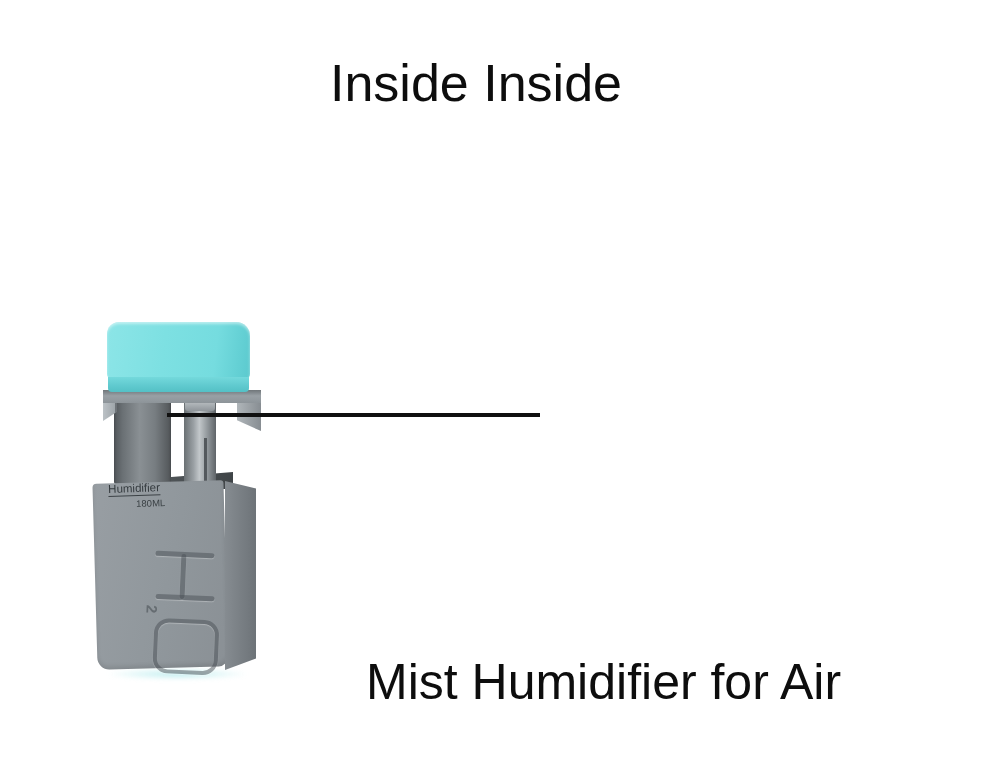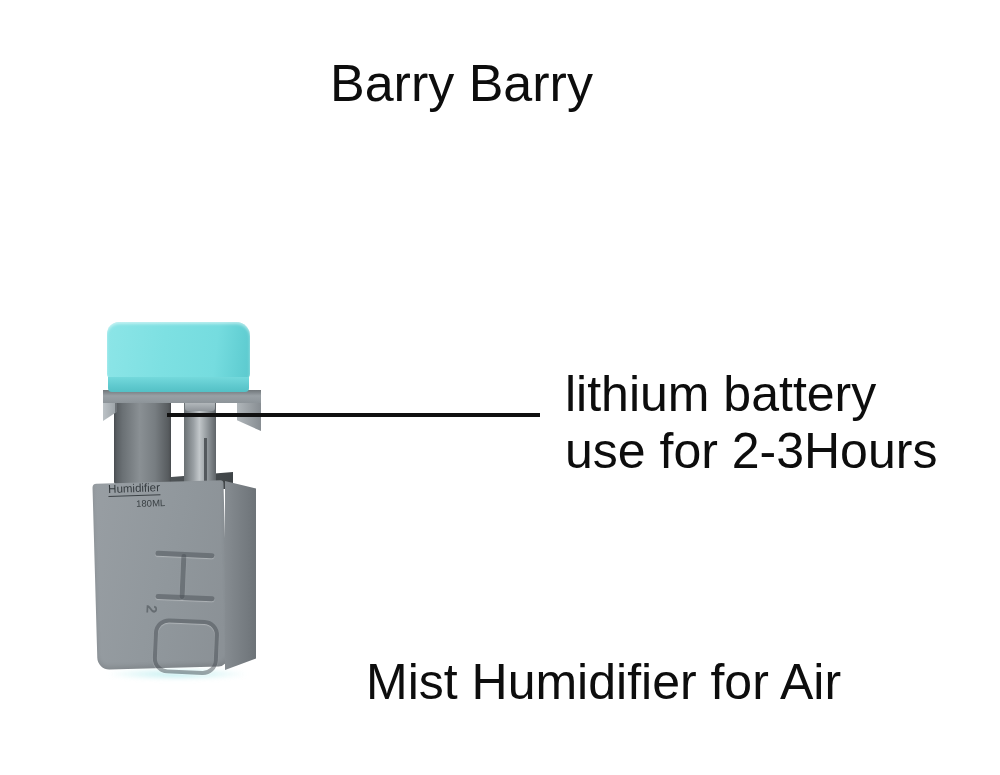--- a/index.html
+++ b/index.html
@@ -126,21 +126,21 @@
     left:105px; top:668px; width:145px; height:12px;
     background:radial-gradient(ellipse at 50% 50%, rgba(125,220,223,0.5), rgba(125,220,223,0) 70%);
     filter:blur(2px); z-index:3;
   }
 </style>
 </head>
 <body>
 
 <div class="scene">
 
-  <div class="abs title">Barry Barry</div>
+  <div class="abs title">Inside Inside</div>
 
   <div>
 
     <div class="abs tank-opening"></div>
 
     <div class="abs pillar-wide"></div>
     <div class="abs pillar-thin"></div>
     <div class="abs pillar-cap"></div>
     <div class="abs pillar-rod"></div>
 
@@ -164,20 +164,16 @@
       <div class="emb h-mid"></div>
       <div class="emb h-bot"></div>
       <div class="sub2">2</div>
       <div class="o-ring"></div>
     </div>
 
     <div class="abs reflection"></div>
   </div>
 
   <div class="abs callout-line"></div>
-  <div class="abs callout-text">
-    <div>lithium battery</div>
-    <div>use for 2-3Hours</div>
-  </div>
 
   <div class="abs caption">Mist Humidifier for Air</div>
 
 </div>
 
 </body></html>

